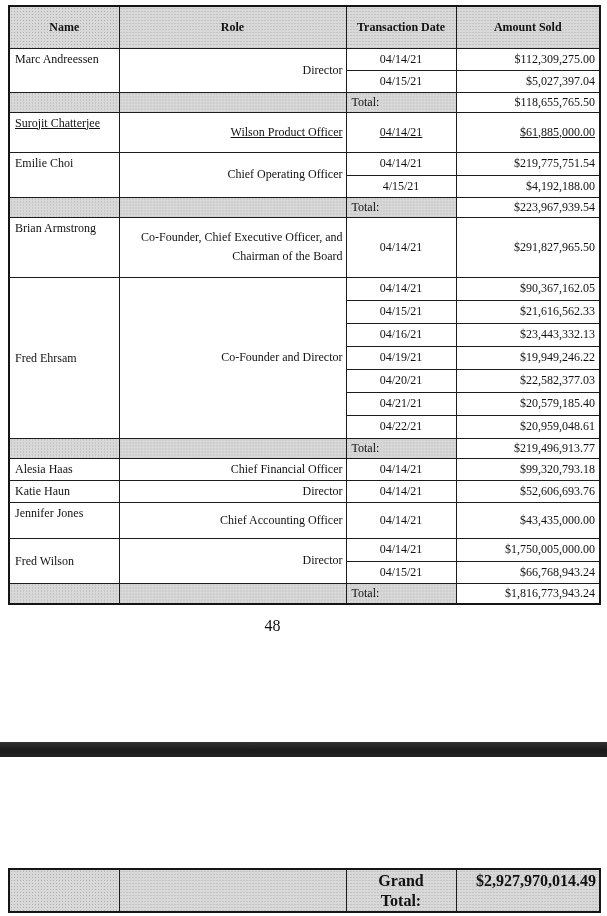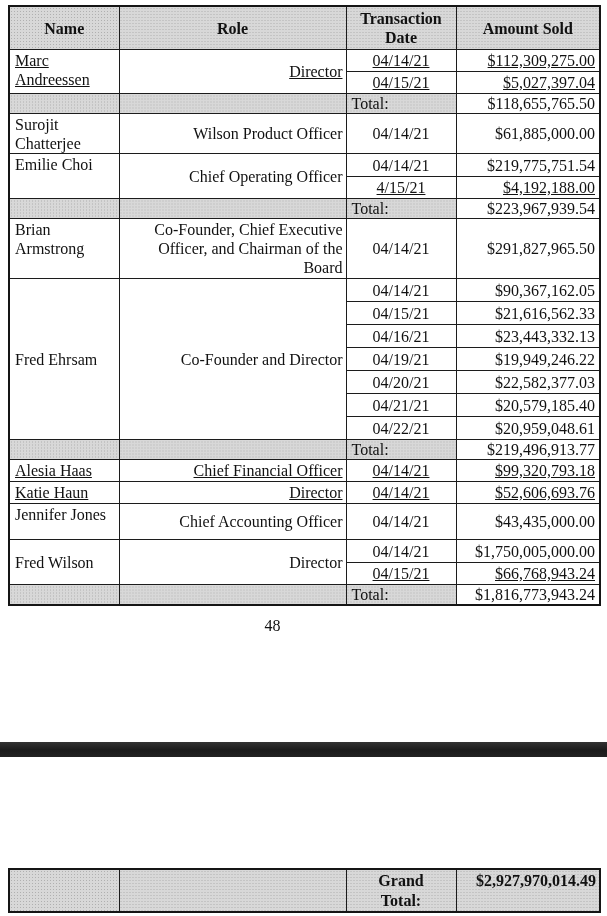--- a/index.html
+++ b/index.html
@@ -12,21 +12,21 @@
   }
 
   
   table.sales {
     position: absolute;
     left: 8px;
     top: 5px;
     width: 591px;
     border-collapse: collapse;
     table-layout: fixed;
-    font-size: 16px;
+    font-size: 12px;
     line-height: 19px;
   }
   table.sales td, table.sales th {
     border: 1px solid #1c1c1c;
     overflow: hidden;
   }
   table.sales { border: 2px solid #151515; }
 
   th.hdr {
     font-weight: bold;
@@ -40,24 +40,24 @@
     background-size: 3px 3px;
   }
   td.name  { text-align: left; vertical-align: top;    padding: 1px 3px 0 5px; }
   td.name.vm { vertical-align: middle; margin-left: 38px; }
   td.role  { text-align: right; vertical-align: middle; padding: 0 3px 0 8px; }
   td.date  { text-align: center; vertical-align: middle; padding: 0 2px; }
   td.amt   { text-align: right;  vertical-align: middle; padding: 0 4px 0 2px; }
   td.total-label { text-align: left; vertical-align: middle; padding: 0 2px 0 5px; }
 
   tr.h-hdr   { height: 42px; }
-  tr.h-std   { height: 22px; text-decoration: underline; }
+  tr.h-std   { height: 22px; }
   tr.h-fe    { height: 23px; }
   tr.h-tot   { height: 19px; }
-  tr.h-srj   { height: 40px; }
+  tr.h-srj   { height: 40px; text-decoration: underline; }
   tr.h-brian { height: 60px; margin-top: 16px; }
   tr.h-jj    { height: 36px; }
 
   
   .page-number {
     position: absolute;
     left: 0;
     top: 617px;
     width: 545px;
     text-align: center;

